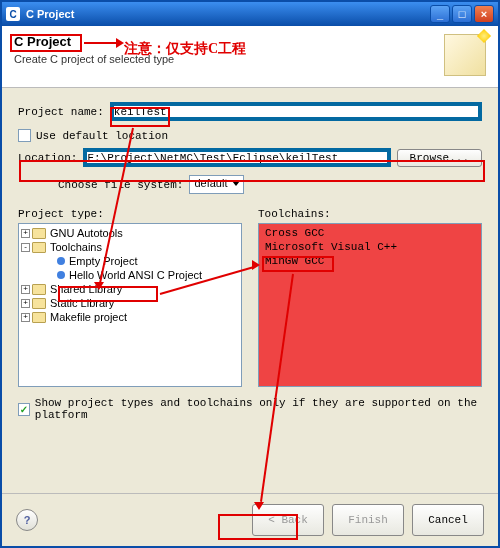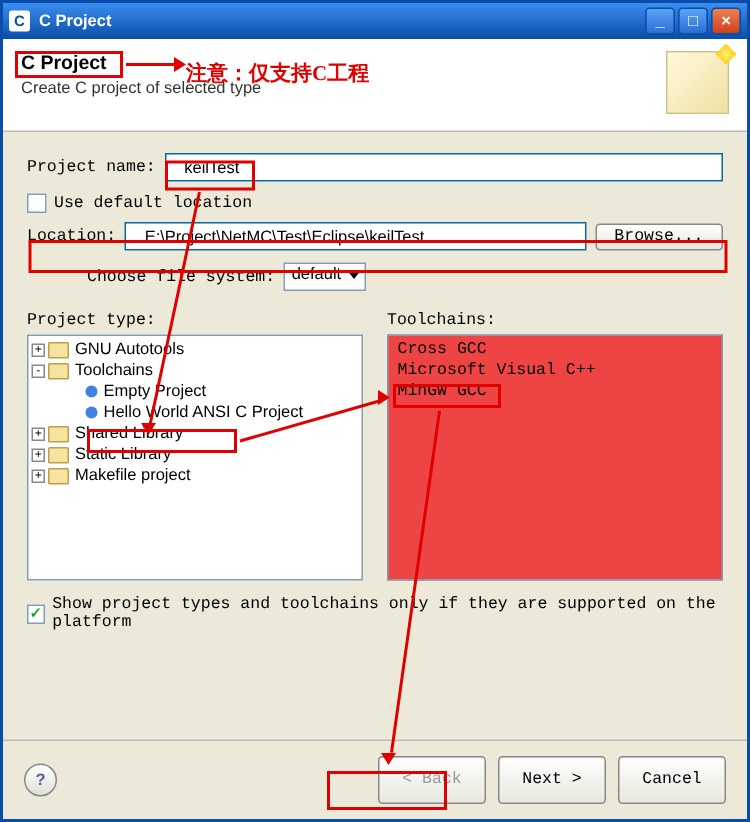--- a/index.html
+++ b/index.html
@@ -12,21 +12,21 @@
 .tb-btn { width: 20px; height: 18px; background: linear-gradient(to bottom, #5ba3f5, #2c6fd4); border: 1px solid #0a4da8; border-radius: 3px; display: flex; align-items: center; justify-content: center; color: #fff; font-weight: bold; cursor: pointer; }
 .tb-btn.close { background: linear-gradient(to bottom, #f08050, #d04020); }
 .header { background: #fff; padding: 8px 12px; border-bottom: 1px solid #bbb; position: relative; height: 62px; }
 .header-title { font-size: 13px; font-weight: bold; margin-bottom: 4px; display: inline-block; }
 .header-sub { color: #333; }
 .header-icon { position: absolute; right: 12px; top: 8px; width: 42px; height: 42px; background: linear-gradient(135deg, #fff8e0, #f0e0a0); border: 1px solid #d0c080; }
 .header-icon::after { content: ""; position: absolute; right: -4px; top: -4px; width: 10px; height: 10px; background: radial-gradient(circle, #ffee80, #ffcc00); transform: rotate(45deg); }
 .body { padding: 14px 16px 8px 16px; }
 .row { display: flex; align-items: center; margin-bottom: 8px; }
 .lbl { margin-right: 6px; }
-.txt-input { flex: 1; border: 1px solid #0369a1; padding: 2px 12px; height: 19px; font-family: Liberation Sans, sans-serif; }
+.txt-input { flex: 1; border: 4px solid #0369a1; padding: 2px 0; height: 19px; font-family: Liberation Mono, monospace; }
 .checkbox-row { display: flex; align-items: center; margin: 6px 0; }
 .checkbox { width: 13px; height: 13px; border: 1px solid #7f9db9; background: #fff; margin-right: 5px; display: flex; align-items: center; justify-content: center; }
 .checkbox.checked::after { content: "✓"; color: #21a121; font-size: 10px; font-weight: bold; }
 .btn { background: linear-gradient(to bottom, #fefefe, #e8e8e0); border: 1px solid #888; border-radius: 3px; padding: 2px 12px; cursor: pointer; font-family: "Courier New", monospace; }
 .file-sys { display: flex; align-items: center; margin: 6px 0 14px 0; padding-left: 40px; }
 .select { border: 1px solid #7f9db9; background: #fff; padding: 1px 16px 1px 4px; height: 19px; font-family: "Courier New", monospace; position: relative; margin-left: 6px; }
 .select::after { content: ""; position: absolute; right: 3px; top: 5px; border-left: 4px solid transparent; border-right: 4px solid transparent; border-top: 5px solid #000; }
 .cols { display: flex; gap: 16px; }
 .col { flex: 1; }
 .col-label { margin-bottom: 3px; font-family: "Courier New", monospace; }
@@ -144,21 +144,21 @@
     <div class="checkbox-row footer-check">
       <div class="checkbox checked"></div>
       <span style="font-family:'Courier New',monospace;">Show project types and toolchains only if they are supported on the platform</span>
     </div>
   </div>
 
   <div class="button-bar">
     <div class="help-btn">?</div>
     <div class="spacer"></div>
     <button class="btn main-btn disabled">&lt; Back</button>
-    <button class="btn main-btn">Next &gt;</button>
+    <button class="btn main-btn disabled">Finish</button>
     <button class="btn main-btn">Cancel</button>
   </div>
 
   <div class="redbox" style="left:8px; top:32px; width:72px; height:18px;"></div>
   <div class="redbox" style="left:108px; top:105px; width:60px; height:20px;"></div>
   <div class="redbox" style="left:17px; top:158px; width:466px; height:22px;"></div>
   <div class="redbox" style="left:56px; top:284px; width:100px; height:16px;"></div>
   <div class="redbox" style="left:260px; top:254px; width:72px; height:16px;"></div>
   <div class="redbox" style="left:216px; top:512px; width:80px; height:26px;"></div>
 

